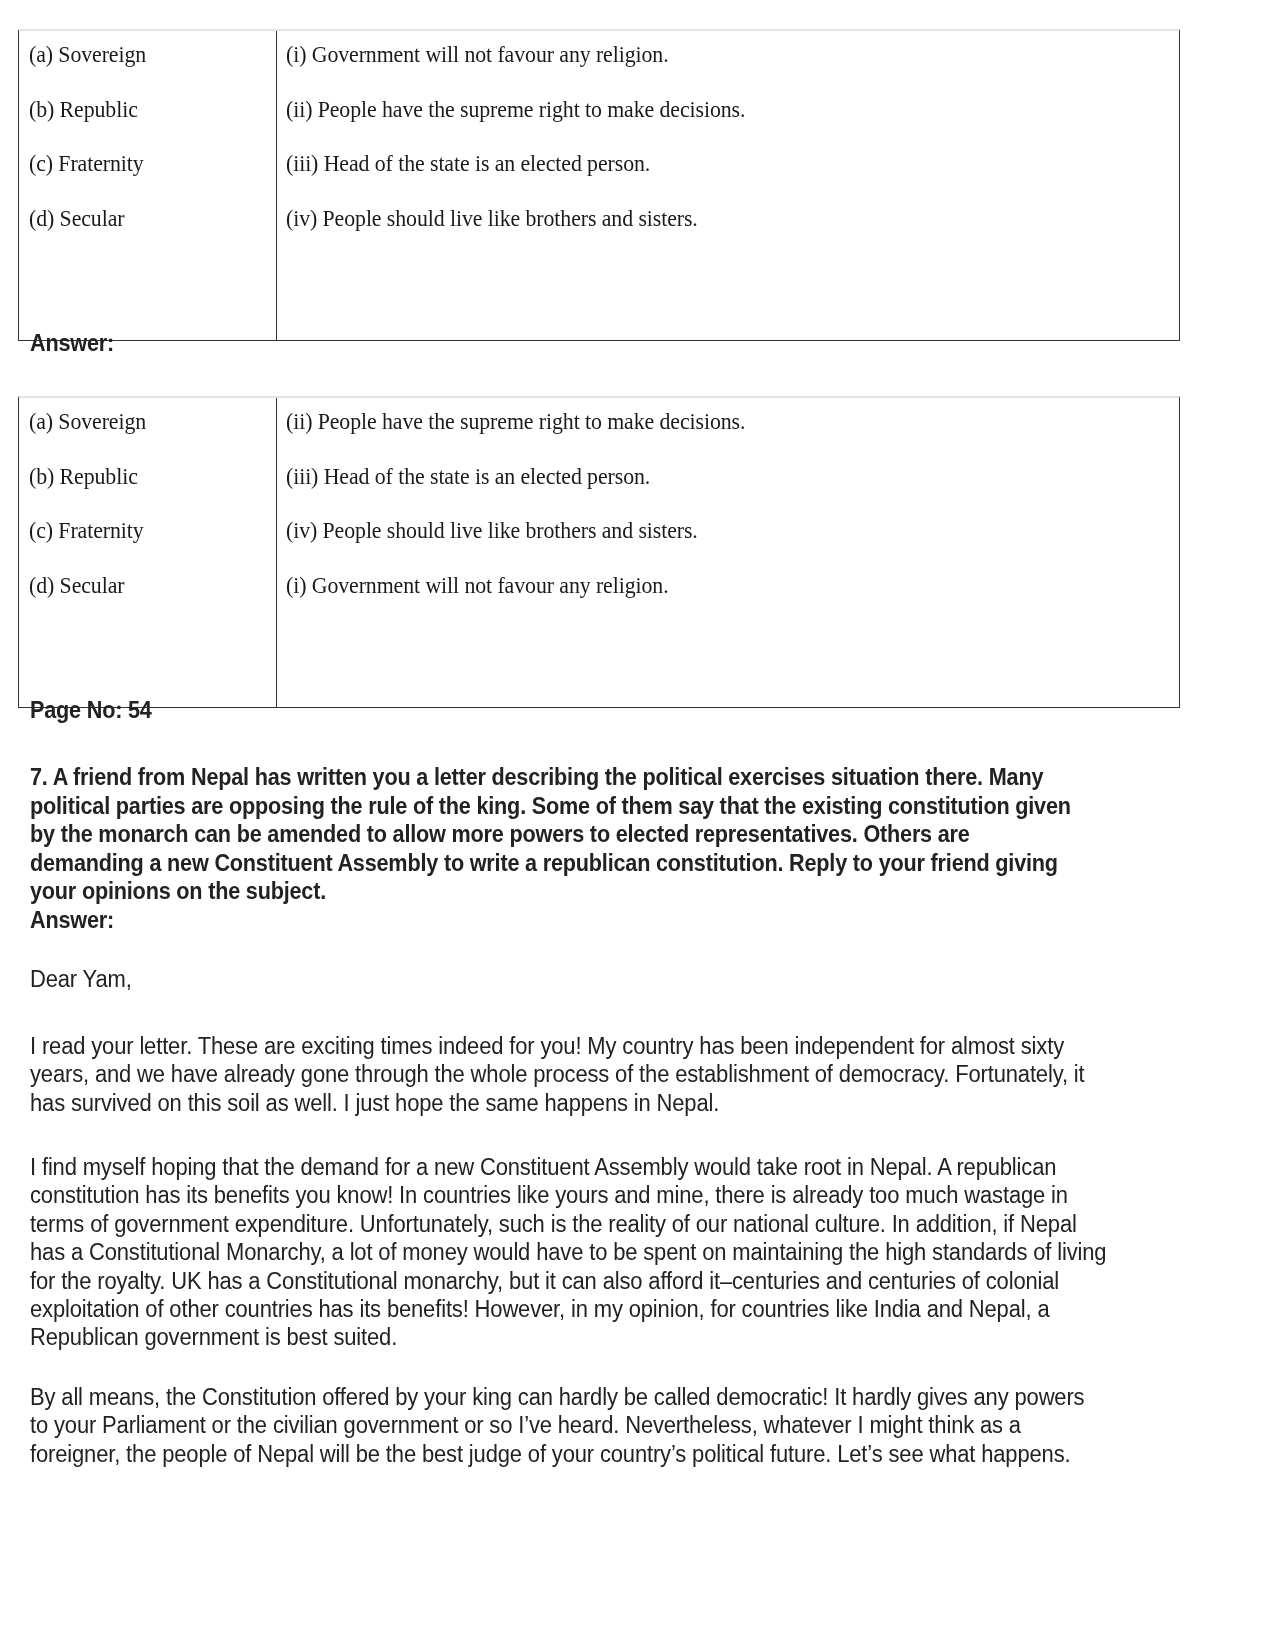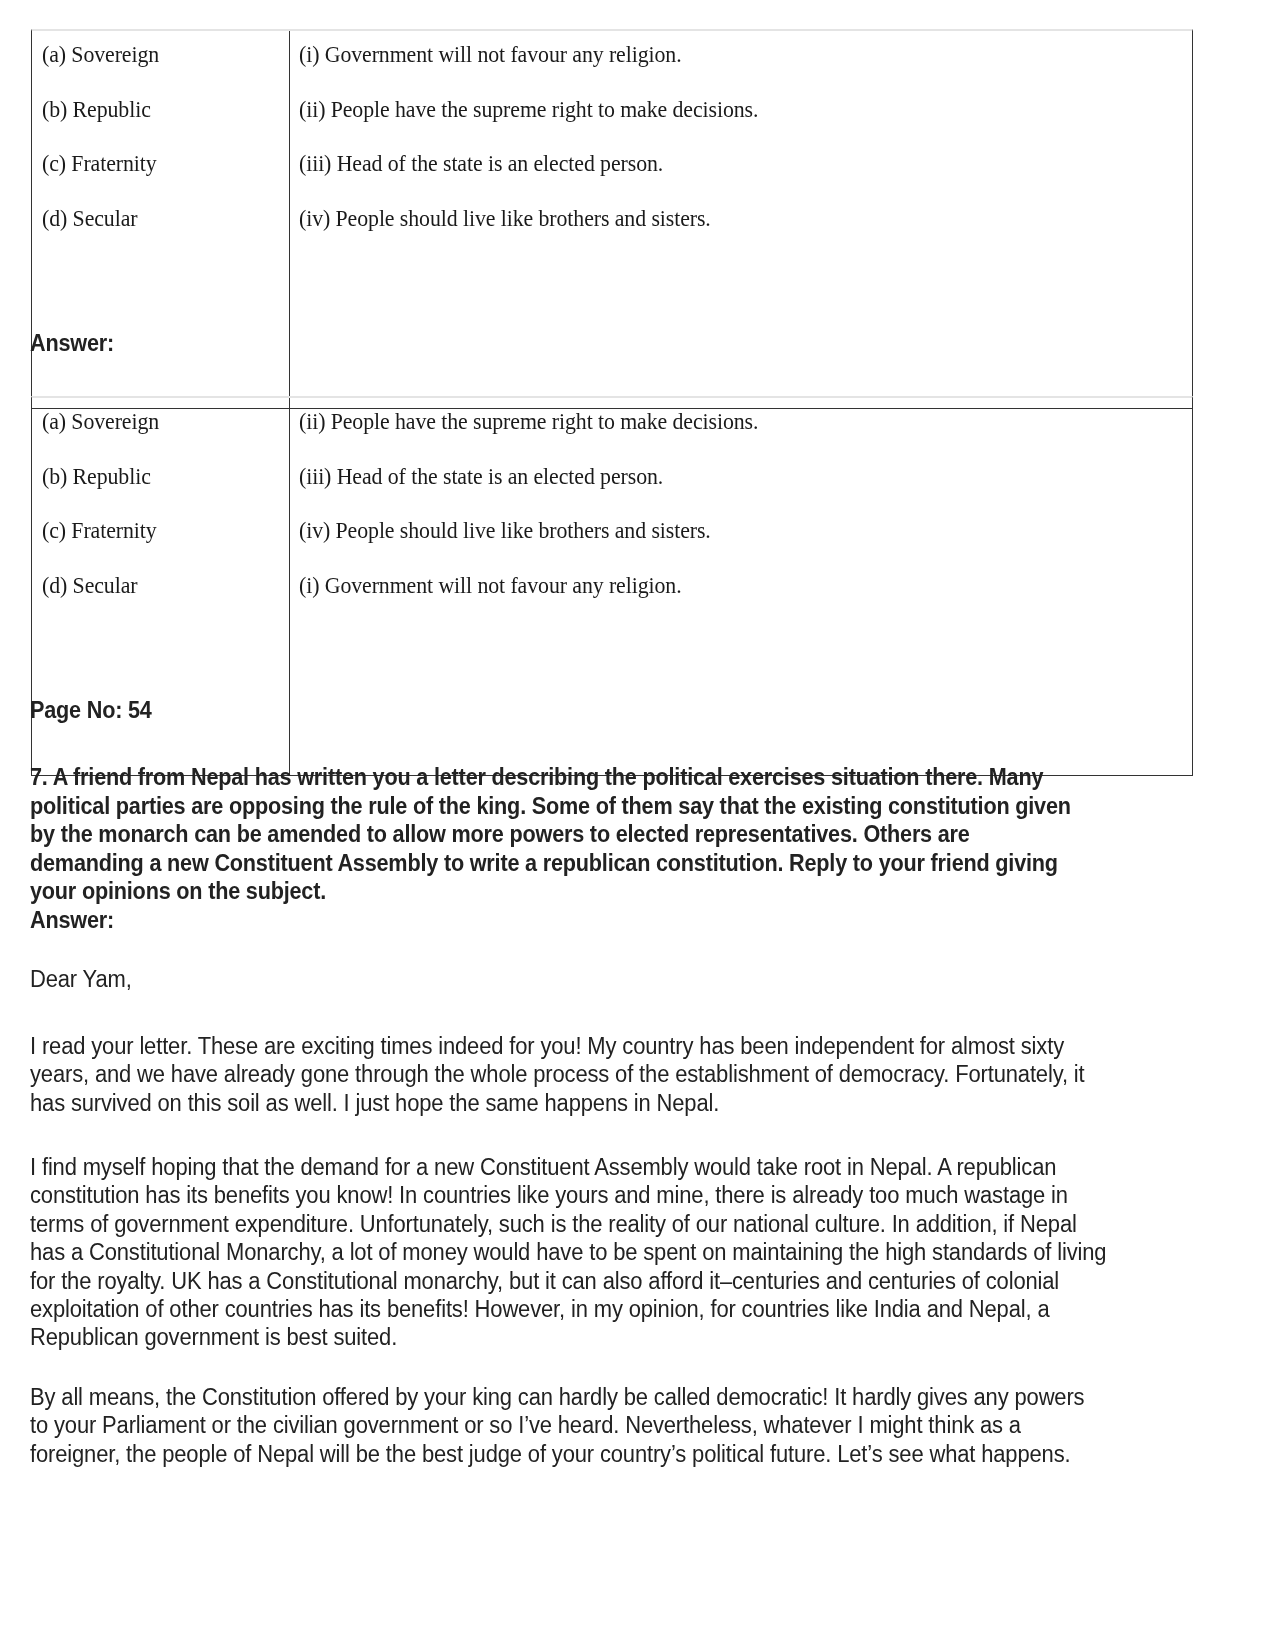--- a/index.html
+++ b/index.html
@@ -1,20 +1,20 @@
 <!DOCTYPE html>
 <html><head>
   <meta charset="utf-8">
   <style>
     html, body { margin: 0; padding: 0; background: #ffffff; }
     body { width: 1275px; height: 1650px; position: relative; overflow: hidden; color: #1a1a1a; }
 
     
     .match-table {
-      position: absolute; left: 31px; width: 1162px; height: 380px;
+      position: absolute; left: 18px; width: 1162px; height: 312px;
       border-left: 1.5px solid #333; border-right: 1.5px solid #333; border-bottom: 1.5px solid #333;
       border-top: 2px solid #e4e4e4; box-sizing: border-box;
     }
     .match-table .divider { position: absolute; left: 257px; top: 0; bottom: 0; width: 0; border-left: 1.5px solid #333; }
     .match-table .cell {
       position: absolute; font-family: "Liberation Serif", serif; font-size: 23.5px; color: #1a1a1a;
       white-space: nowrap; letter-spacing: -0.1px; transform: scaleX(0.93); transform-origin: left center;
     }
     .match-table .term { left: 10px; }
     .match-table .def { left: 267px; }

